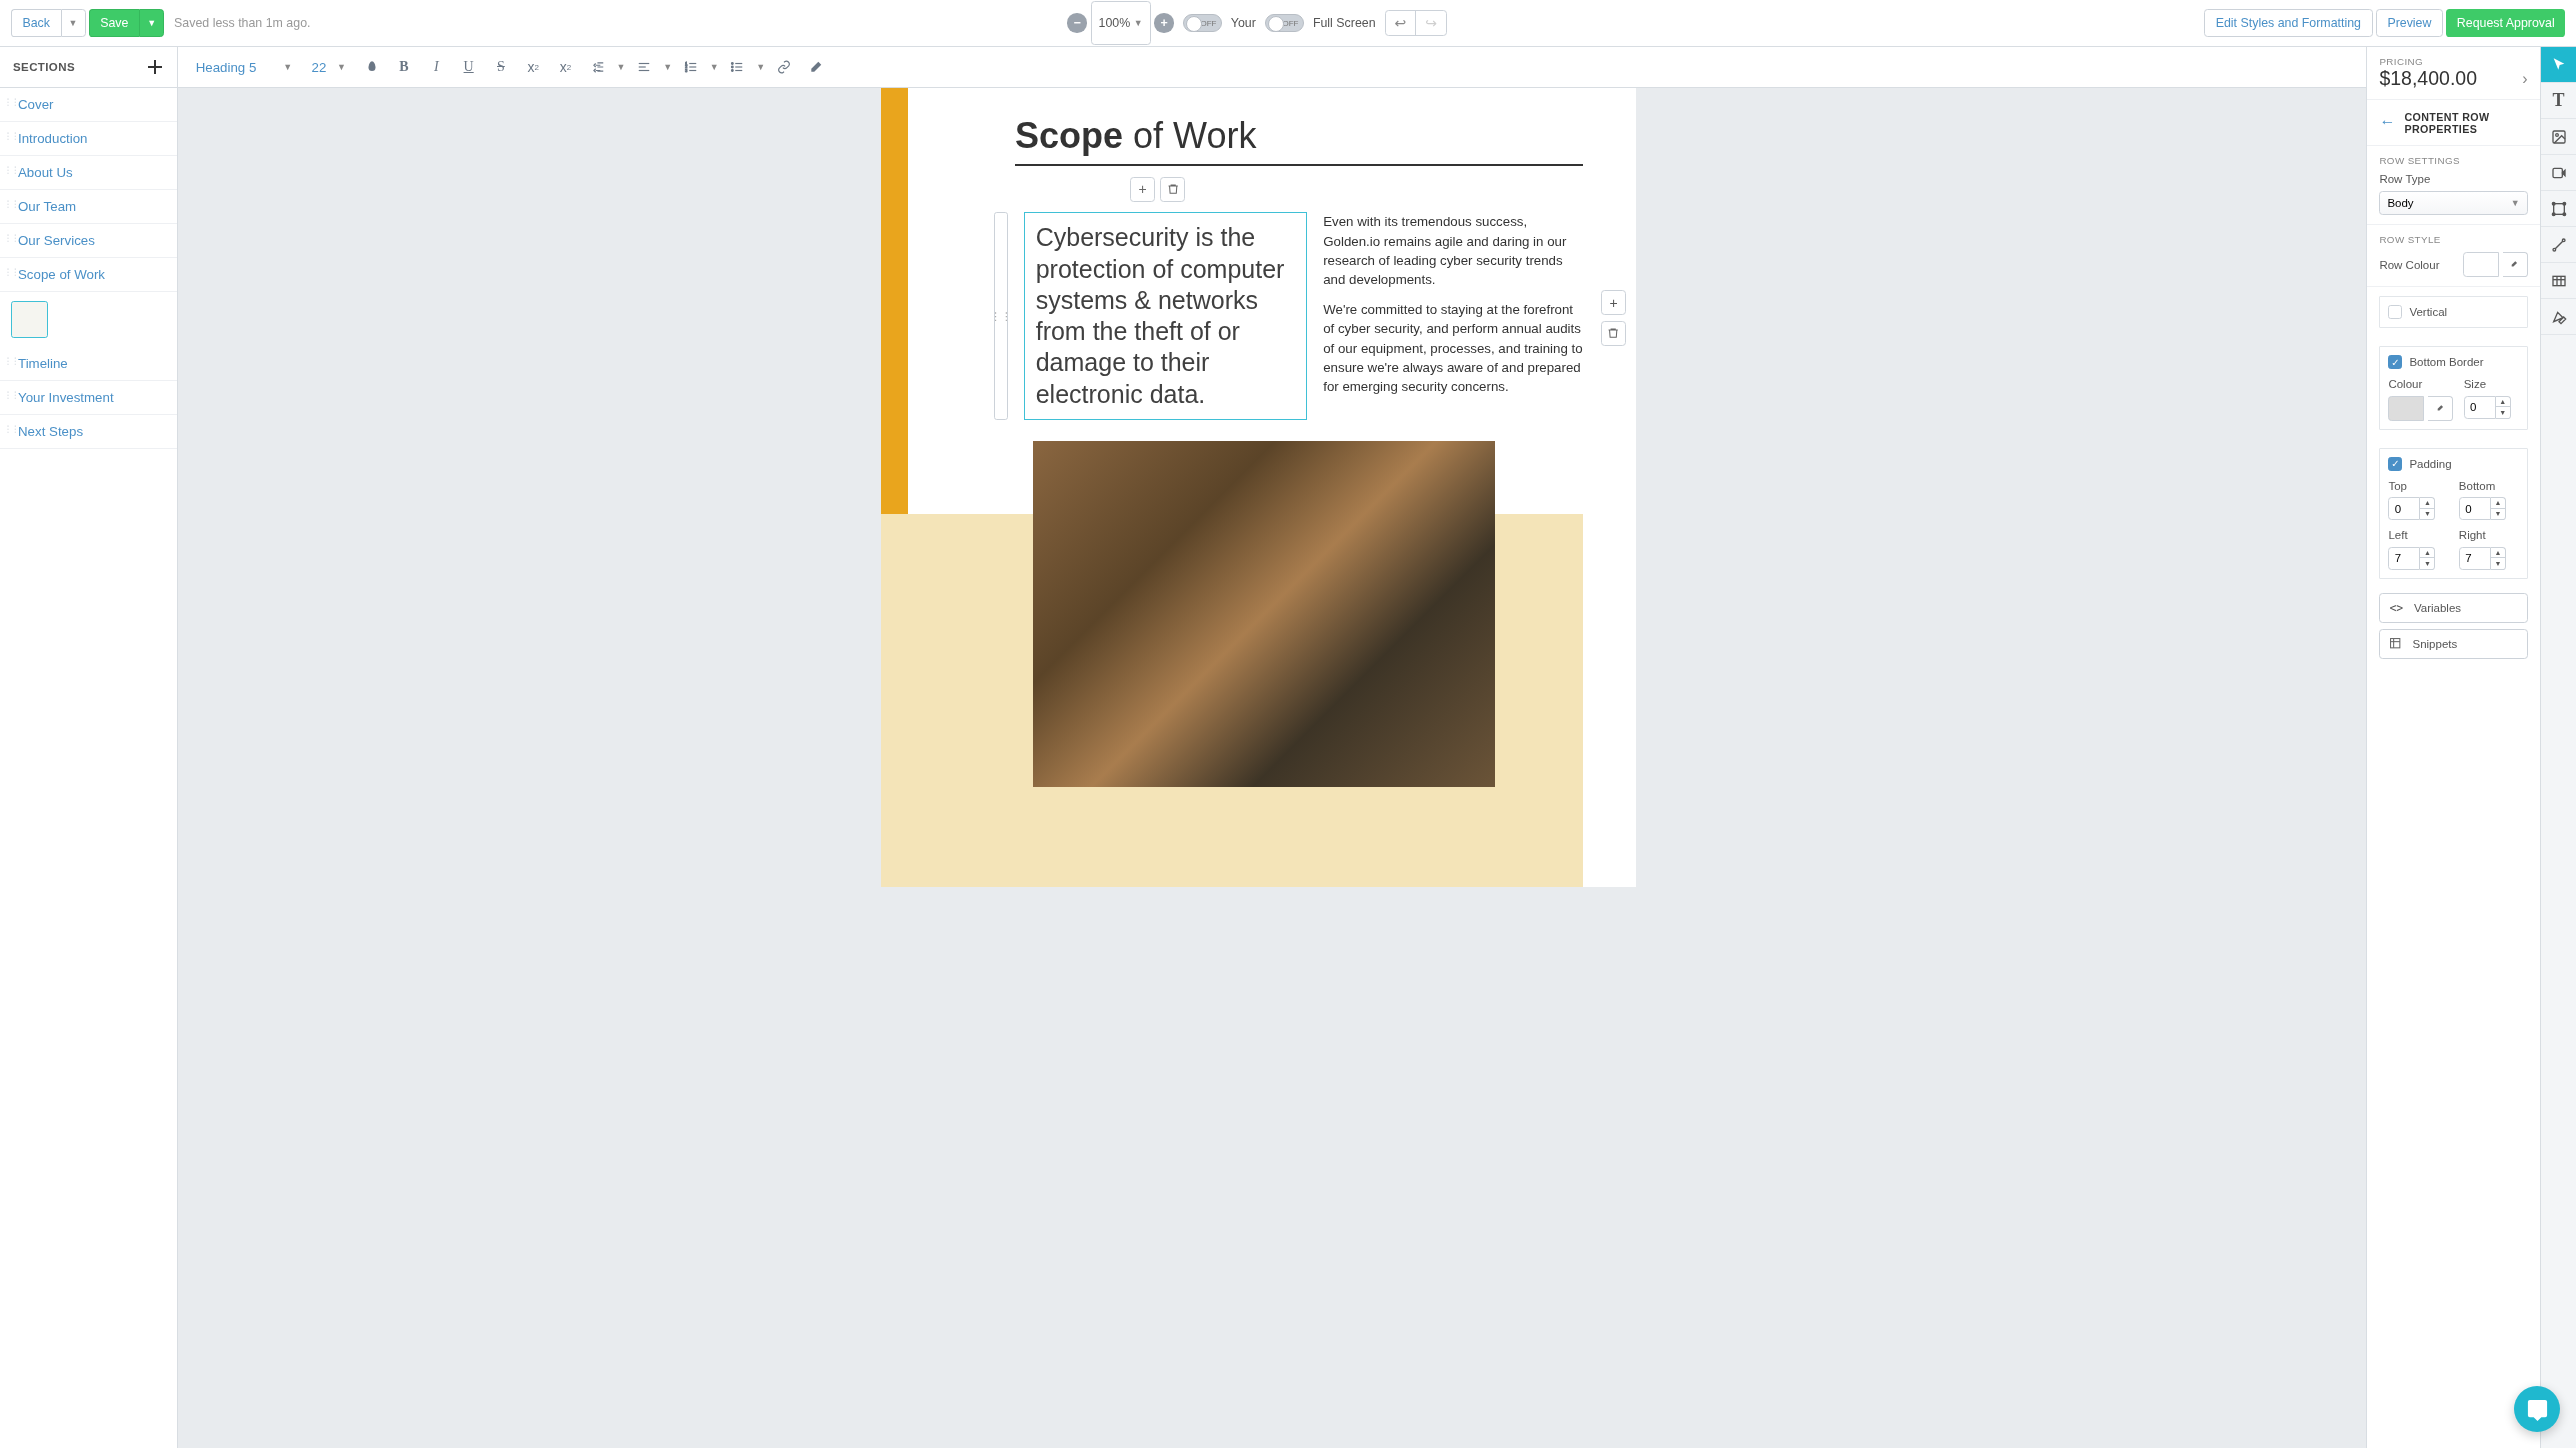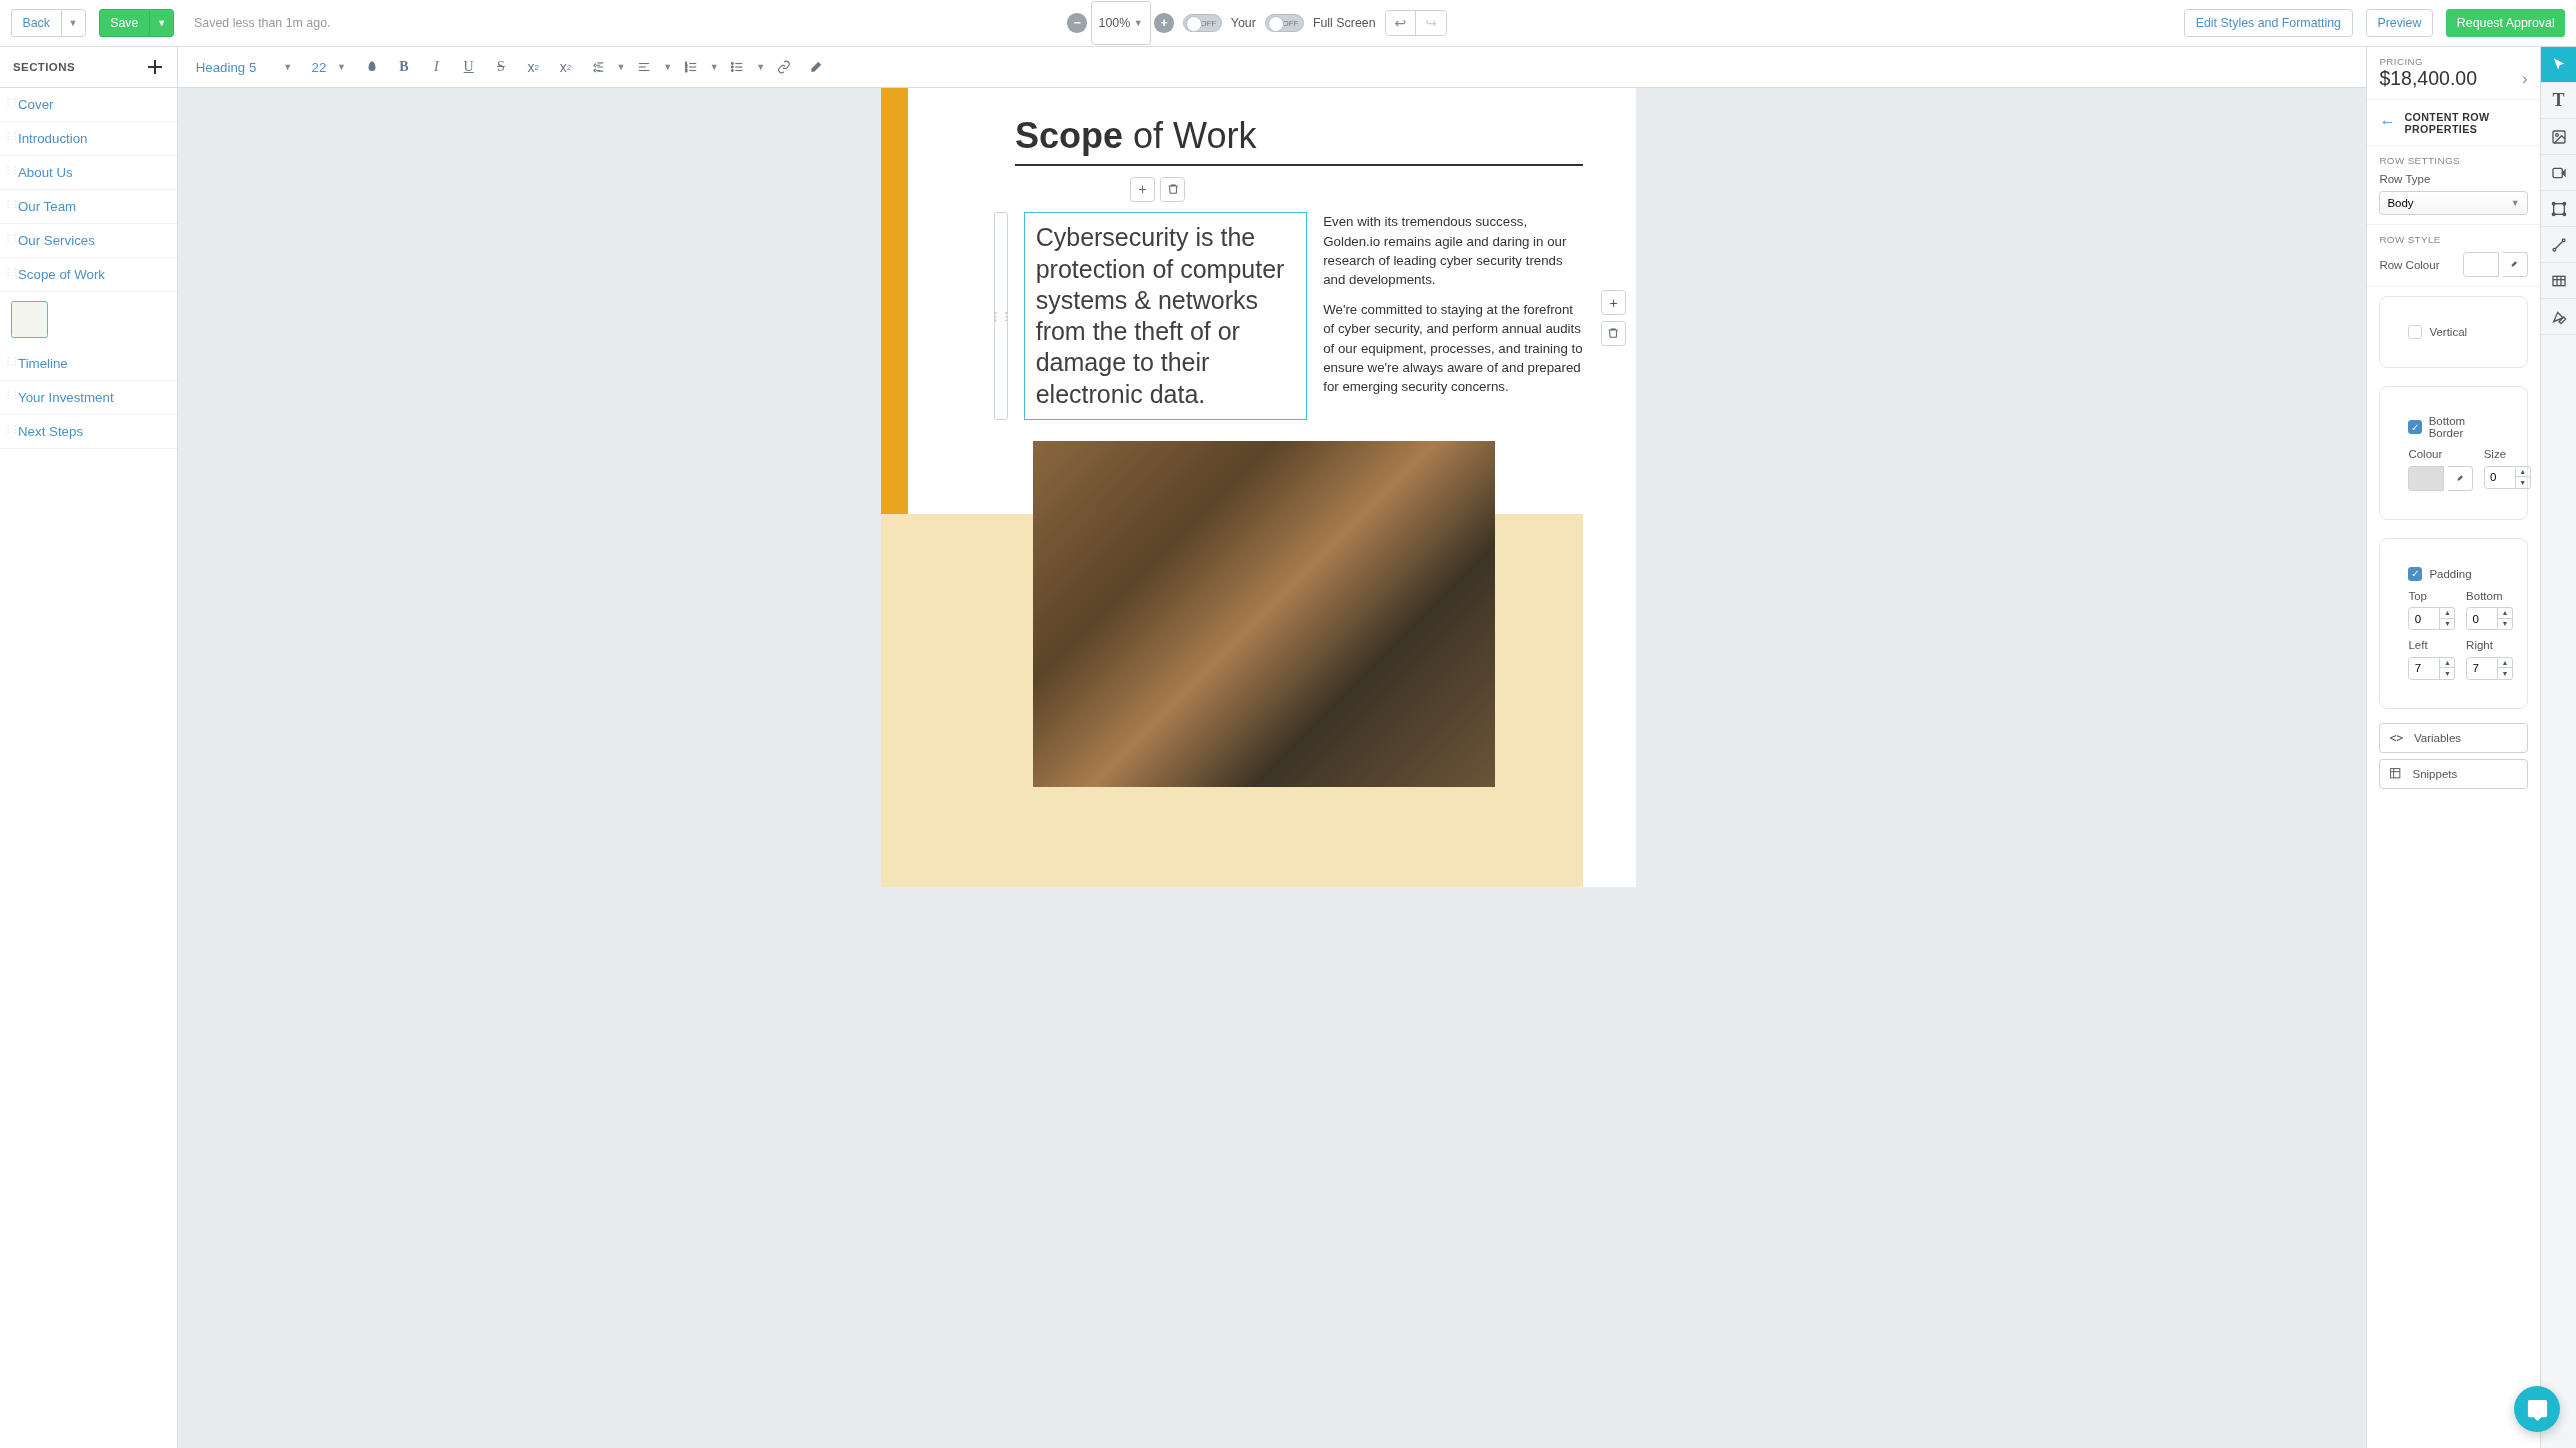--- a/index.html
+++ b/index.html
@@ -1,19 +1,19 @@
 <!DOCTYPE html>
 <html style="font-size:14px"><head>
 <meta charset="utf-8">
 <style>
 * { box-sizing: border-box; margin: 0; padding: 0; }
 body { font-family: -apple-system, BlinkMacSystemFont, "Segoe UI", sans-serif; background: #e8ebee; overflow: hidden; height: 100vh; }
 
 
-.topbar { height: 47px; background: #fff; border-bottom: 0.9px solid #d8dde2; display: flex; align-items: center; padding: 0 10.7px; gap: 13px; font-size: 12.4px; color: #555; }
+.topbar { height: 47px; background: #fff; border-bottom: 0.9px solid #d8dde2; display: flex; align-items: center; padding: 0 10.7px; gap: 3px; font-size: 12.4px; color: #555; }
 .btn { border: 0.9px solid #ccd2d9; background: #fff; border-radius: 3.6px; padding: 5.3px 10.7px; font-size: 12.4px; color: #4a90c7; cursor: pointer; display: inline-flex; align-items: center; height: 28px; }
 .btn-group { display: flex; }
 .btn-group .btn:first-child { border-radius: 3.6px 0 0 3.6px; border-right: none; }
 .btn-group .btn:last-child { border-radius: 0 3.6px 3.6px 0; padding: 5.3px 7px; }
 .btn-green { background: #3ecb68; border-color: #35b85c; color: #fff; }
 .btn-request { background: #3ecb68; color: #fff; border: none; font-weight: 500; }
 .topbar .spacer { flex: 1; }
 .topbar-center { display:flex; align-items:center; gap:9px; }
 .zoom-control { display: flex; align-items:center; gap: 3.6px; }
 .zoom-btn { width: 19.5px; height: 19.5px; border-radius: 50%; background: #9aa2ac; color:#fff; display:flex; align-items:center; justify-content:center; font-weight:bold; cursor:pointer; font-size:12.4px;}
@@ -69,21 +69,21 @@
 
 .panel-right { width:174px; background:#ffffff; border-left:0.9px solid #d8dde2; display:flex; flex-direction:column; overflow-y:auto; font-size:11.5px;}
 .pricing-block { padding:9px 12.4px; border-bottom:0.9px solid #eef0f3; display:flex; flex-direction:column;}
 .pricing-label { font-size:9.8px; color:#888; letter-spacing:0.4px;}
 .pricing-row { display:flex; justify-content:space-between; align-items:center;}
 .pricing-val { font-size:19.5px; color:#333;}
 .panel-head { padding:10.7px 12.4px; border-bottom:0.9px solid #eef0f3; display:flex; align-items:flex-start; gap:9px;}
 .panel-head .back { color:#4a90c7; font-size:16px; cursor:pointer;}
 .panel-head .title { font-size:10.7px; font-weight:700; color:#333; letter-spacing:0.4px;}
 .panel-section { padding:9px 12.4px; border-bottom:0.9px solid #eef0f3;}
-.panel-section.boxed { margin:9px 12.4px; padding:28px; border:0.9px solid #e2e6ea; border-radius:9px;}
+.panel-section.boxed { margin:9px 12.4px; padding:8px; border:0.9px solid #e2e6ea; border-radius:1px;}
 .panel-label { font-size:9.8px; color:#888; letter-spacing:0.4px; margin-bottom:7px;}
 .field-label { font-size:11.5px; color:#555; margin-bottom:5.3px;}
 .select { border:0.9px solid #ccd2d9; border-radius:3.6px; padding:5.3px 7px; background:linear-gradient(#fff,#f5f6f8); display:flex; justify-content:space-between; align-items:center; cursor:pointer;}
 .color-control { display:flex; gap:3.6px;}
 .color-swatch { width:36px; height:25px; border:0.9px solid #ccd2d9; border-radius:3.6px 0 0 3.6px; background:#fff;}
 .picker-btn { width:25px; height:25px; border:0.9px solid #ccd2d9; border-left:none; border-radius:0 3.6px 3.6px 0; display:flex; align-items:center; justify-content:center; cursor:pointer;}
 .check-row { display:flex; align-items:center; gap:7px; color:#555;}
 .check { width:14px; height:14px; border:0.9px solid #ccd2d9; border-radius:2.7px; display:flex; align-items:center; justify-content:center; font-size:9.8px;}
 .check.checked { background:#4a90c7; border-color:#4a90c7; color:#fff;}
 .sub-grid { display:flex; gap:10.7px; margin-top:9px;}

